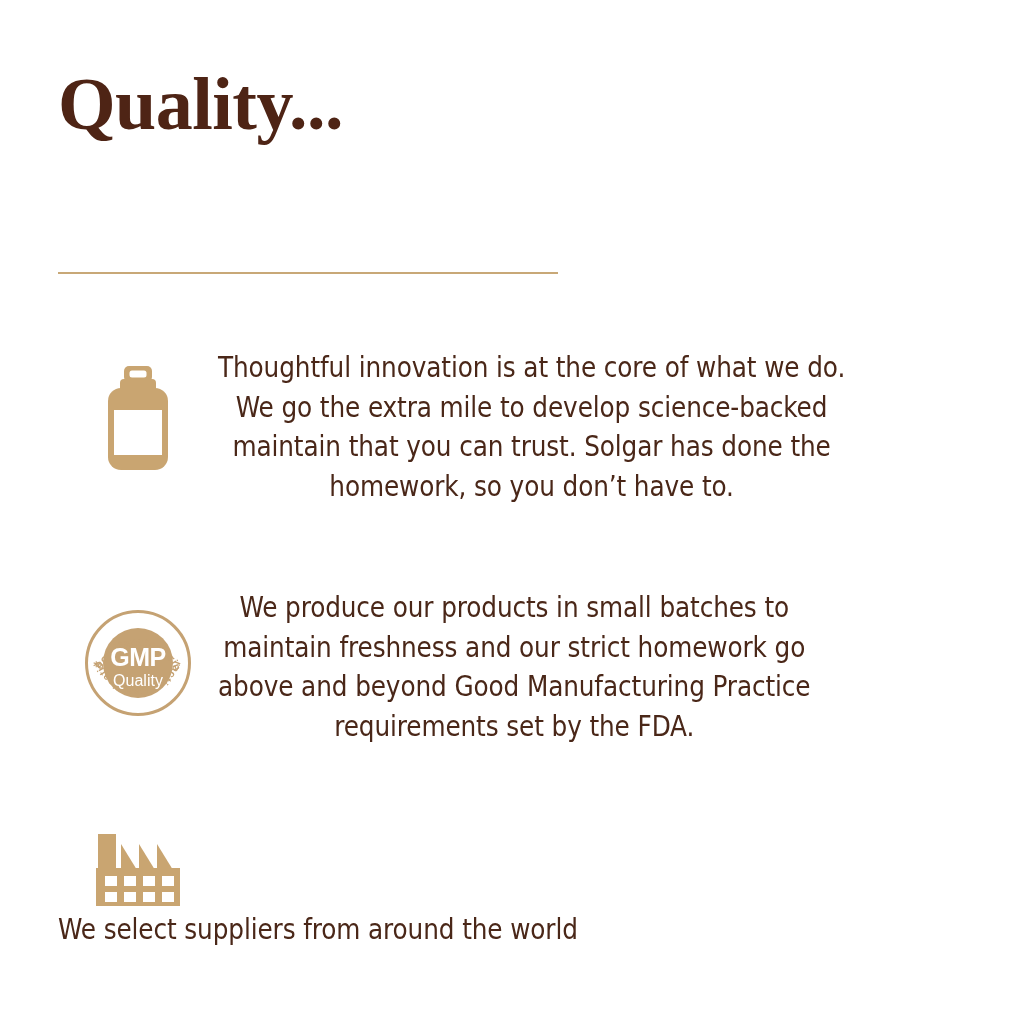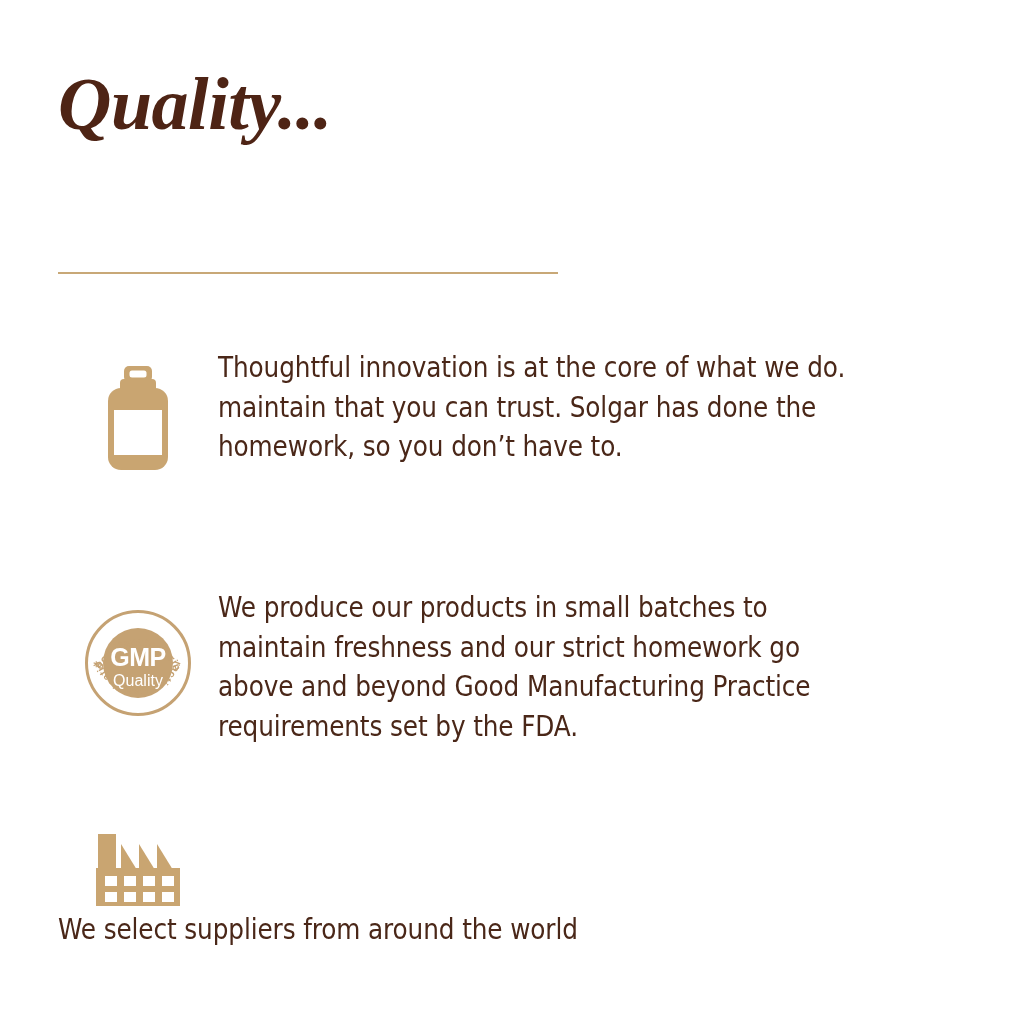--- a/index.html
+++ b/index.html
@@ -22,21 +22,20 @@
     height: 1024px;
     background: #FFFFFF;
   }
 
   
   .heading-block {
     position: absolute;
     left: 58px;
     top: 62px;
     width: 900px;
-    font-style: italic;
   }
   .heading-line {
     font-family: "Liberation Serif", "DejaVu Serif", serif;
     font-weight: bold;
     color: #4E2415;
     font-size: 74px;
     line-height: 84px;
     letter-spacing: -0.5px;
     white-space: nowrap;
   }
@@ -84,21 +83,21 @@
     color: #4A2718;
     font-size: 27.5px;
     line-height: 39.5px;
     font-weight: 400;
     letter-spacing: -0.1px;
     max-width: 720px;
   }
   .text-cell p {
     margin: 0;
   }
-  .text-line { display: block; white-space: nowrap; }
+  .text-line { display: block; white-space: nowrap; text-align: center; }
 
   
   .seal-wrap { position: relative; width: 106px; height: 106px; }
 </style>
 </head>
 <body>
 
 <div class="page">
 
   <div class="heading-block">
@@ -121,20 +120,21 @@
 
             <rect x="1" y="22" width="60" height="82" rx="13" ry="13" fill="#C9A571"></rect>
 
             <rect x="7" y="44" width="48" height="45" fill="#FFFFFF"></rect>
           </svg>
         </span>
       </div>
       <div class="text-cell">
         <p>
           <span class="text-line">Thoughtful innovation is at the core of what we do.</span>
+          <span class="text-line">We go the extra mile to develop science-backed</span>
           <span class="text-line">maintain that you can trust. Solgar has done the</span>
           <span class="text-line">homework, so you don’t have to.</span>
         </p>
       </div>
     </div>
 
     <div class="feature feature-2">
       <div class="icon-cell pad-seal">
         <span class="seal-wrap">
           <svg width="106" height="106" viewBox="0 0 106 106" aria-hidden="true">

